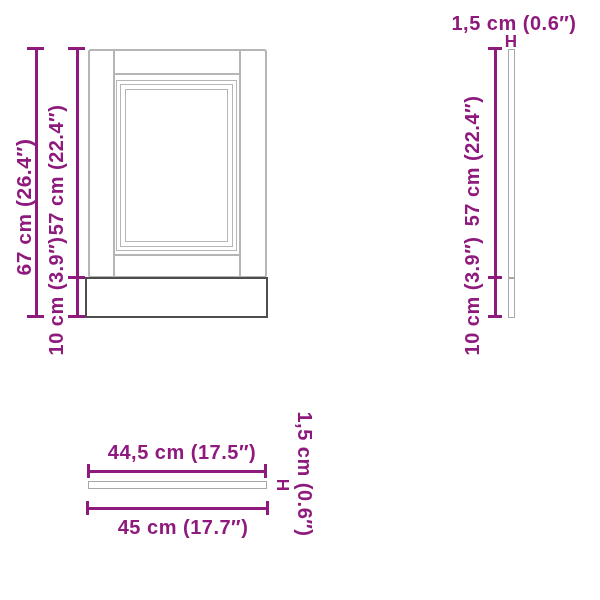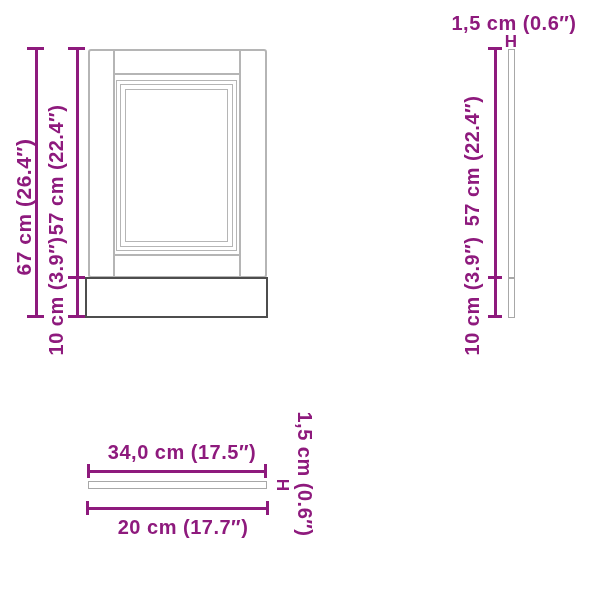--- a/index.html
+++ b/index.html
@@ -101,31 +101,31 @@
 
     <div class="dimline-v" style="left:494px; top:49px; height:269px;"></div>
     <div class="tick-h" style="left:488px; top:47px; width:14px;"></div>
     <div class="tick-h" style="left:488px; top:276px; width:14px;"></div>
     <div class="tick-h" style="left:488px; top:315px; width:14px;"></div>
     <div class="dim-label rot-ccw" style="left:472px; top:161px;">57 cm (22.4″)</div>
     <div class="dim-label rot-ccw" style="left:472px; top:296px;">10 cm (3.9″)</div>
   </div>
 
   <div>
-    <div class="dim-label" style="left:182px; top:452px;">34,0 cm (17.5″)</div>
+    <div class="dim-label" style="left:182px; top:452px;">44,5 cm (17.5″)</div>
 
     <div class="dimline-h" style="left:88px; top:470px; width:178px;"></div>
     <div class="tick-v" style="left:87px; top:464px;"></div>
     <div class="tick-v" style="left:264px; top:464px;"></div>
 
     <div class="top-bar"></div>
     <div class="dim-label marker-h rot-cw" style="left:282px; top:485px;">H</div>
 
     <div class="dimline-h" style="left:87px; top:507px; width:181px;"></div>
     <div class="tick-v" style="left:86px; top:501px;"></div>
     <div class="tick-v" style="left:266px; top:501px;"></div>
 
-    <div class="dim-label" style="left:183px; top:527px;">20 cm (17.7″)</div>
+    <div class="dim-label" style="left:183px; top:527px;">45 cm (17.7″)</div>
 
     <div class="dim-label rot-cw" style="left:304px; top:474px;">1,5 cm (0.6″)</div>
   </div>
 
 </div>
 
 </body></html>

